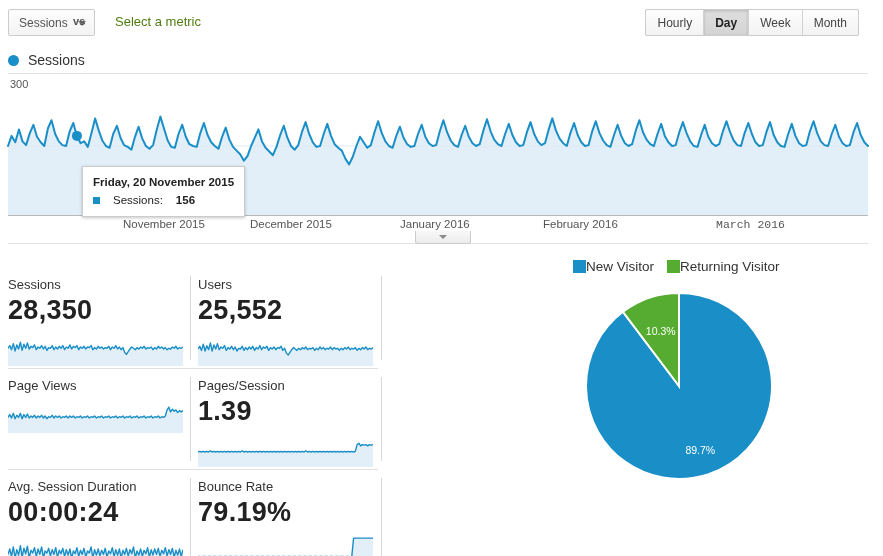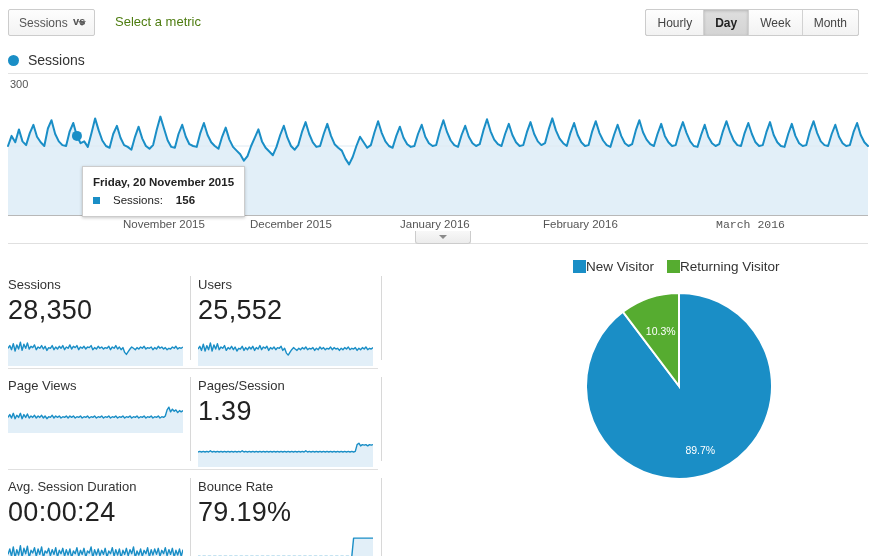--- a/index.html
+++ b/index.html
@@ -136,21 +136,21 @@
   .card {
     position: relative; width: 190px; padding: 9px 10px 0 8px;
   }
   .card.right { width: 196px; }
   .card-sep {
     position: absolute; top: 8px; width: 1px; height: 84px; background: #d8d8d8;
   }
   .card-label { font-size: 13px; color: #333; line-height: 1.2; }
   .card-value {
     font-size: 27px; color: #222; line-height: 1.25; margin-top: 1px;
-    font-weight: normal; letter-spacing: .3px;
+    font-weight: bold; letter-spacing: .3px;
   }
   .spark { margin-top: 3px; display: block; }
   .card-underline {
     position: absolute; left: 8px; width: 370px; height: 1px; background: #e0e0e0;
   }
 
   
   .pie-legend {
     position: absolute; left: 573px; top: 259px;
     display: flex; align-items: center; gap: 13px;

